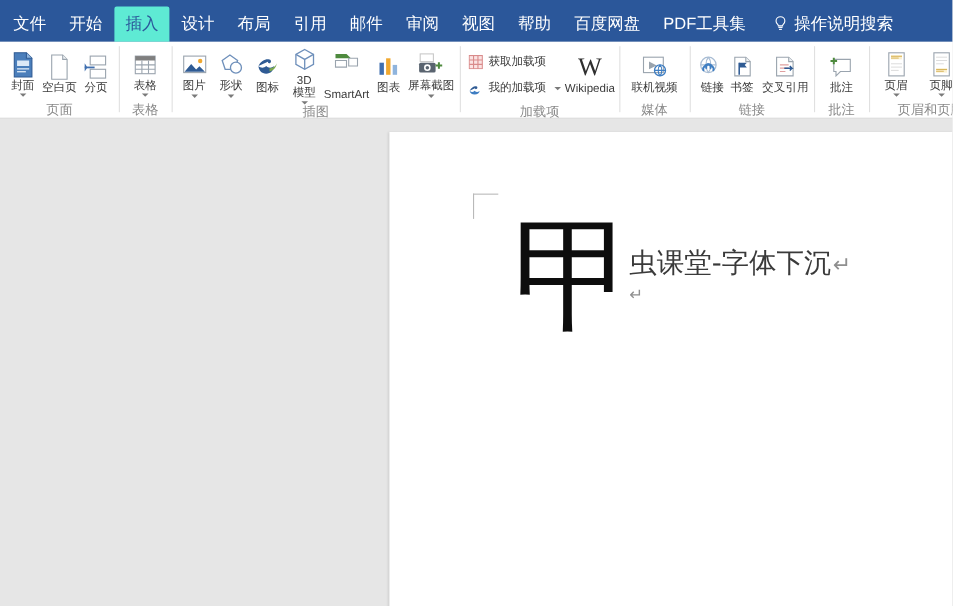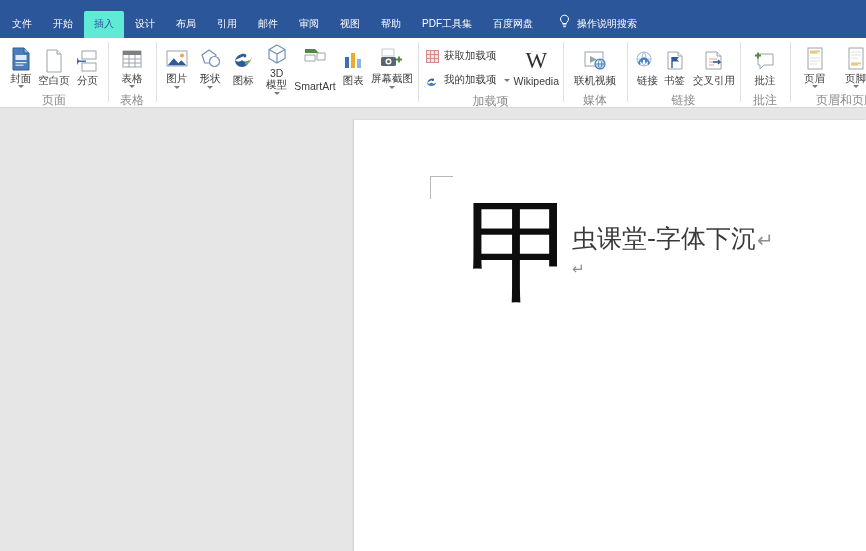--- a/index.html
+++ b/index.html
@@ -10,21 +10,21 @@
     -webkit-font-smoothing:antialiased;
   }
   .app{position:relative;width:866px;height:551px;}
 
   
   .tabstrip{
     height:38px;background:#2b579a;display:flex;align-items:flex-end;
     padding-left:2px;box-sizing:border-box;position:relative;
   }
   .tab{
-    color:#ffffff;font-size:10px;line-height:1;
+    color:#ffffff;font-size:15px;line-height:1;
     padding:8px 10px 9px 10px;margin-right:1px;
     white-space:nowrap;cursor:default;border-radius:2px 2px 0 0;
   }
   .tab.active{background:#5eead4;color:#2b579a;}
   .tab-search{display:flex;align-items:flex-end;gap:6px;padding-left:14px;}
   .bulb{width:13px;height:15px;position:relative;flex:none;}
   .bulb svg{display:block;}
 
   
   .ribbon{
@@ -113,22 +113,22 @@
     <div class="tab">文件</div>
     <div class="tab">开始</div>
     <div class="tab active">插入</div>
     <div class="tab">设计</div>
     <div class="tab">布局</div>
     <div class="tab">引用</div>
     <div class="tab">邮件</div>
     <div class="tab">审阅</div>
     <div class="tab">视图</div>
     <div class="tab">帮助</div>
+    <div class="tab">百度网盘</div>
     <div class="tab">PDF工具集</div>
-    <div class="tab">百度网盘</div>
     <div class="tab tab-search">
       <span class="bulb">
         <svg width="13" height="15" viewBox="0 0 13 15">
           <path d="M6.5 1.2c-2.2 0-4 1.7-4 3.8 0 1.5.8 2.4 1.5 3.2.4.5.6.8.6 1.3h3.8c0-.5.2-.8.6-1.3.7-.8 1.5-1.7 1.5-3.2 0-2.1-1.8-3.8-4-3.8z" fill="none" stroke="#ffffff" stroke-width="1"></path>
           <rect x="4.6" y="10.4" width="3.8" height="1" fill="#ffffff"></rect>
           <rect x="5.2" y="12.2" width="2.6" height="1" fill="#ffffff"></rect>
         </svg>
       </span>
       <span>操作说明搜索</span>
     </div>
@@ -262,20 +262,21 @@
               <rect x="2" y="9" width="15" height="9" rx="1.5" fill="#5a6470"></rect>
               <circle cx="9.5" cy="13.5" r="3" fill="#ffffff"></circle>
               <circle cx="9.5" cy="13.5" r="1.6" fill="#5a6470"></circle>
               <path d="M20 8.5v6M17 11.5h6" stroke="#4e8a3e" stroke-width="1.8"></path>
             </svg>
           </span>
           <span class="cap">屏幕截图</span>
           <span class="caret"></span>
         </div>
       </div>
+      <div class="glabel">插图</div>
     </div>
 
     <div class="group" style="width:145px;">
       <div class="grow" style="align-items:center;">
         <div class="stack" style="width:95px;">
           <div class="sbtn">
             <span class="sico">
               <svg width="13" height="13" viewBox="0 0 13 13">
                 <rect x="0.5" y="0.5" width="12" height="12" fill="#fbe3e3" stroke="#d98b8b" stroke-width="1"></rect>
                 <path d="M4.5 .5v12M8.5 .5v12M.5 4.5h12M.5 8.5h12" stroke="#d98b8b" stroke-width="1"></path>

